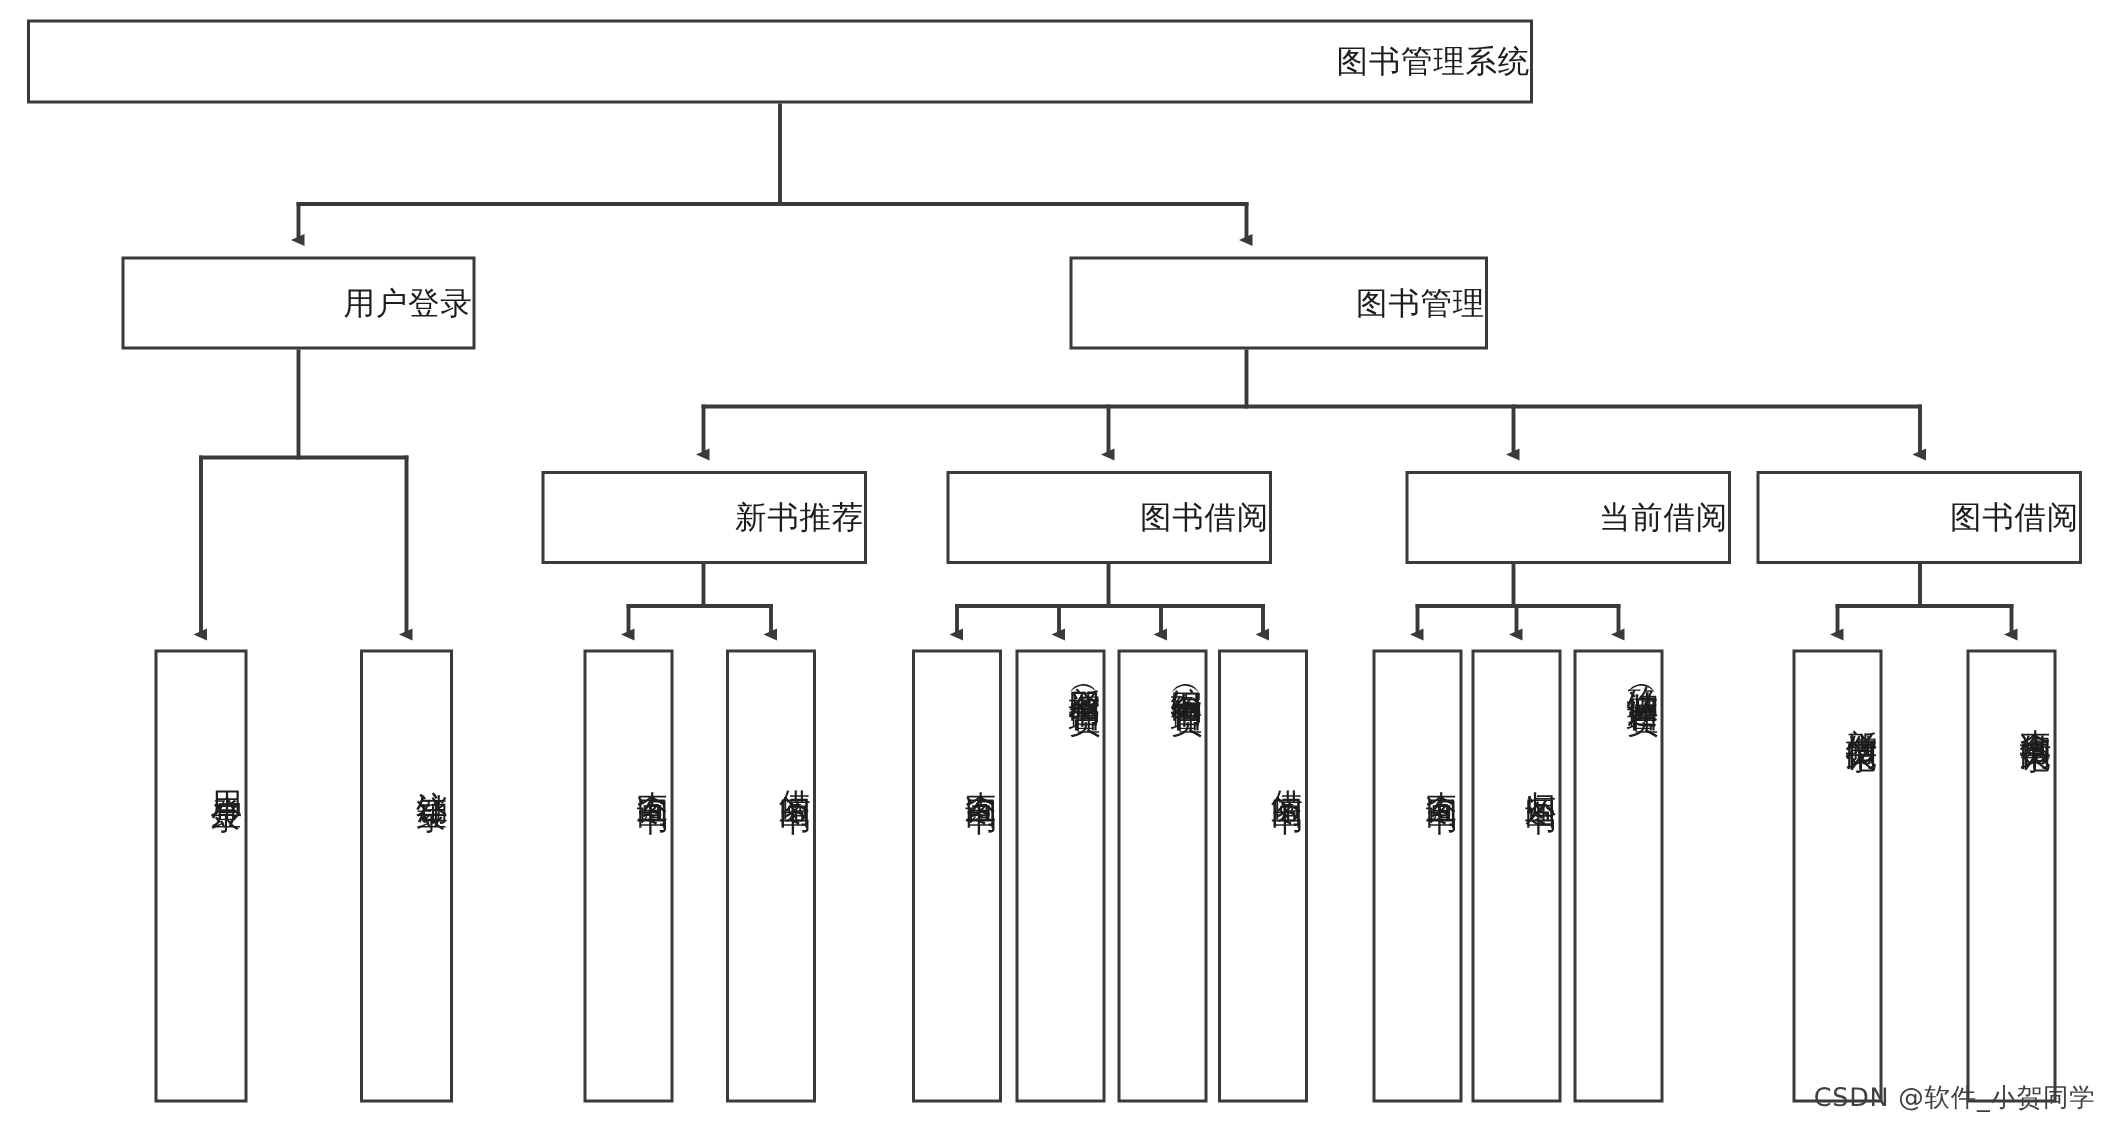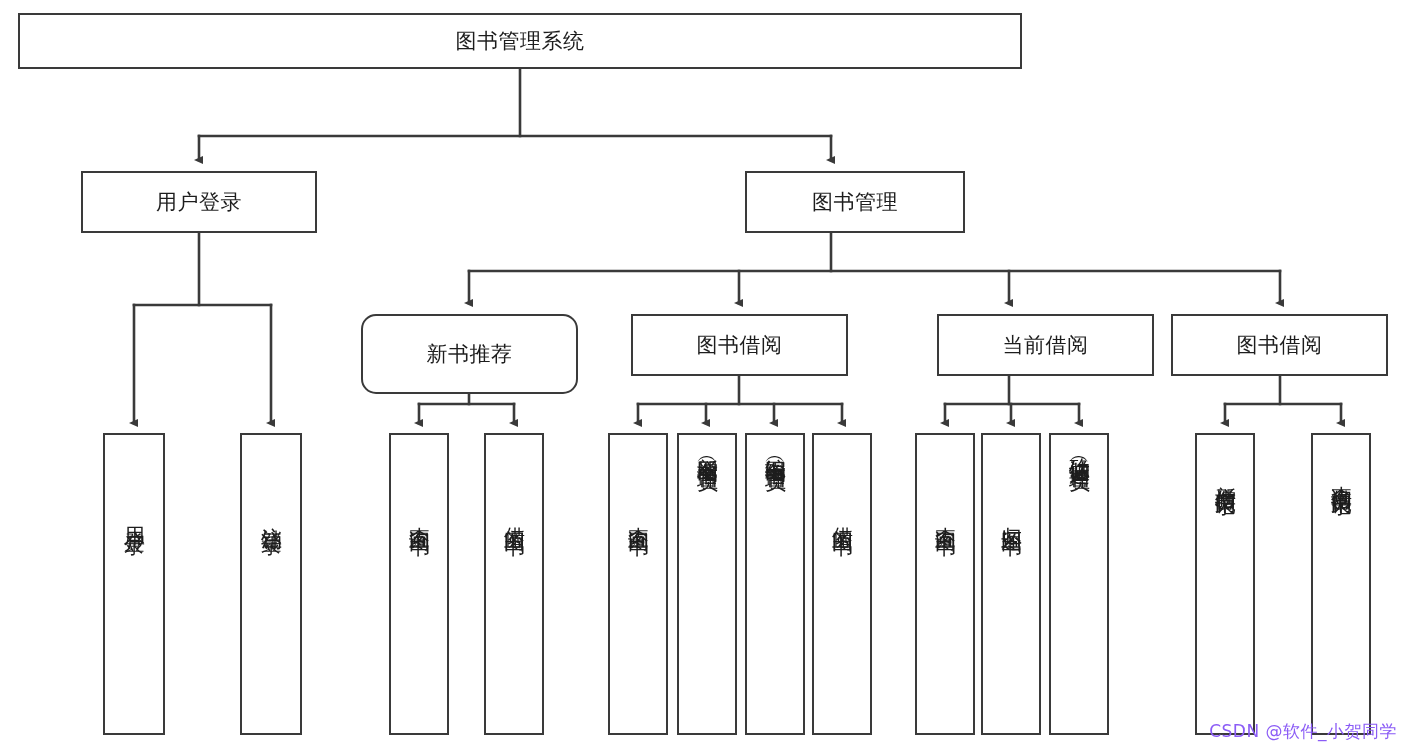--- a/index.html
+++ b/index.html
@@ -28,21 +28,21 @@
     height: 747px;
     pointer-events: none;
   }
   .node {
     position: absolute;
     box-sizing: border-box;
     background: #ffffff;
     border: 2px solid #3a3a3a;
     display: flex;
     align-items: center;
-    justify-content: center;
+    justify-content: flex-end;
     color: #1d1d1d;
     z-index: 2;
   }
   .node .label {
     display: block;
     text-align: center;
     line-height: 1.05;
     white-space: nowrap;
   }
   
@@ -64,21 +64,21 @@
     white-space: normal;
   }
   .node.vert.tall .label {
     letter-spacing: 2px;
   }
   #watermark {
     position: absolute;
     right: 8px;
     bottom: 4px;
     font-size: 17px;
-    color: #8b5cf6;
+    color: #404040;
     letter-spacing: 0.5px;
     z-index: 5;
     white-space: nowrap;
   }
 </style>
 </head>
 <body>
 
 <div id="canvas">
 
@@ -132,25 +132,25 @@
     </g>
   </svg>
 
   <div class="node horiz" style="left:18px; top:13px; width:1004px; height:56px;">
     <span class="label">图书管理系统</span>
   </div>
 
   <div class="node horiz" style="left:81px; top:171px; width:236px; height:62px;">
     <span class="label">用户登录</span>
   </div>
-  <div class="node horiz" style="left:713px; top:171px; width:220px; height:62px;margin-left:32px;">
+  <div class="node horiz" style="left:713px; top:171px; width:279px; height:62px;">
     <span class="label">图书管理</span>
   </div>
 
-  <div class="node horiz" style="left:361px; top:314px; width:217px; height:80px;border-radius:15px;">
+  <div class="node horiz" style="left:361px; top:314px; width:217px; height:62px;">
     <span class="label">新书推荐</span>
   </div>
   <div class="node horiz" style="left:631px; top:314px; width:217px; height:62px;">
     <span class="label">图书借阅</span>
   </div>
   <div class="node horiz" style="left:901px; top:314px; width:217px; height:62px;margin-left:36px;">
     <span class="label">当前借阅</span>
   </div>
   <div class="node horiz" style="left:1171px; top:314px; width:217px; height:62px;">
     <span class="label">图书借阅</span>

